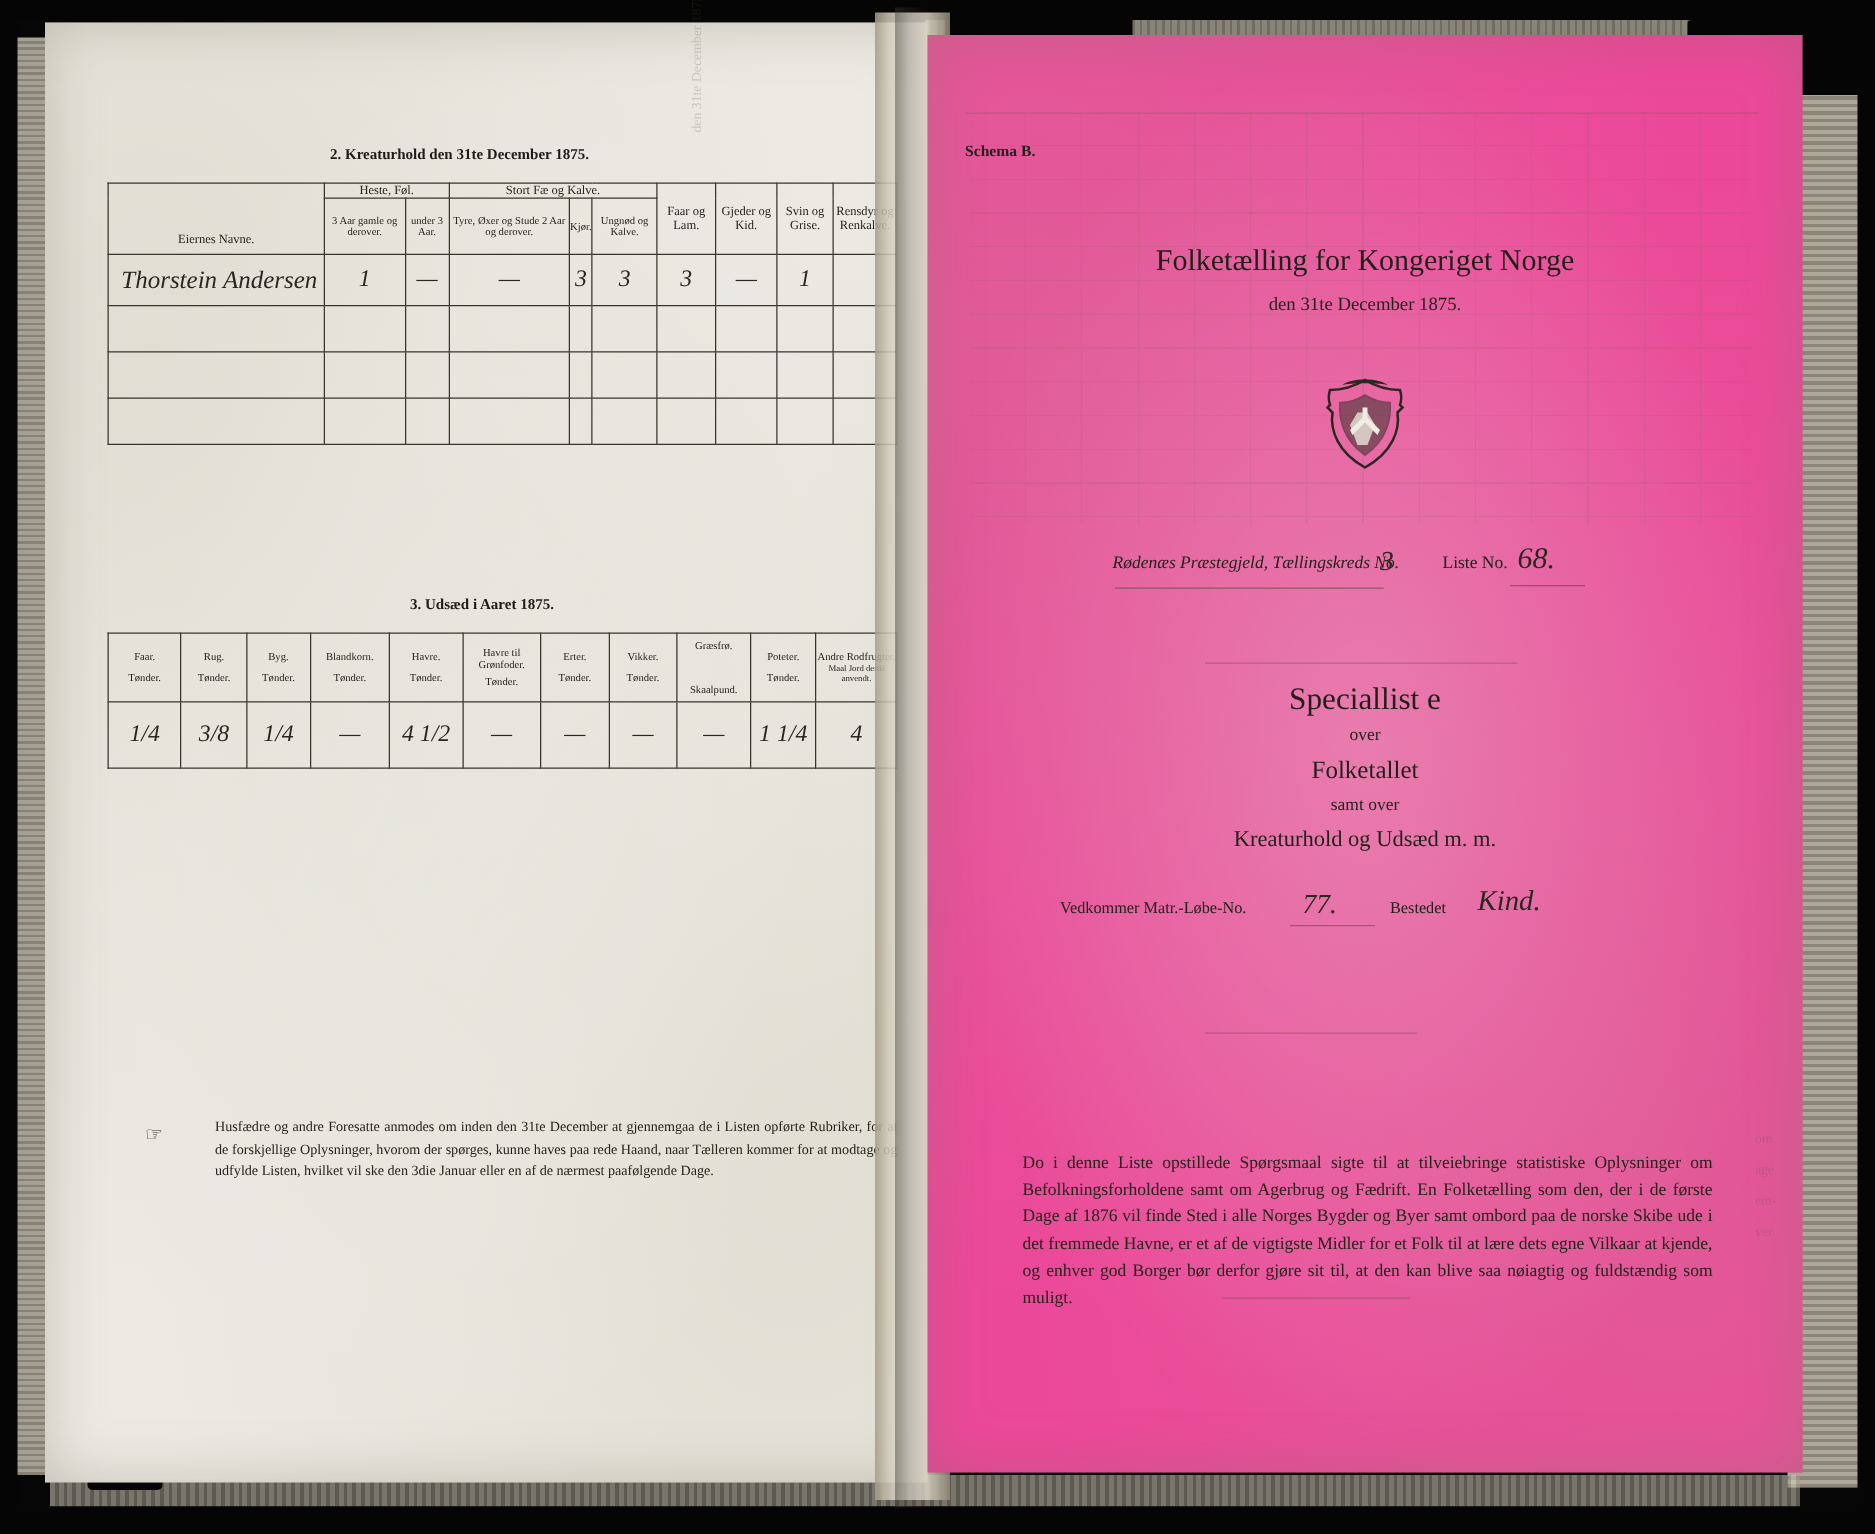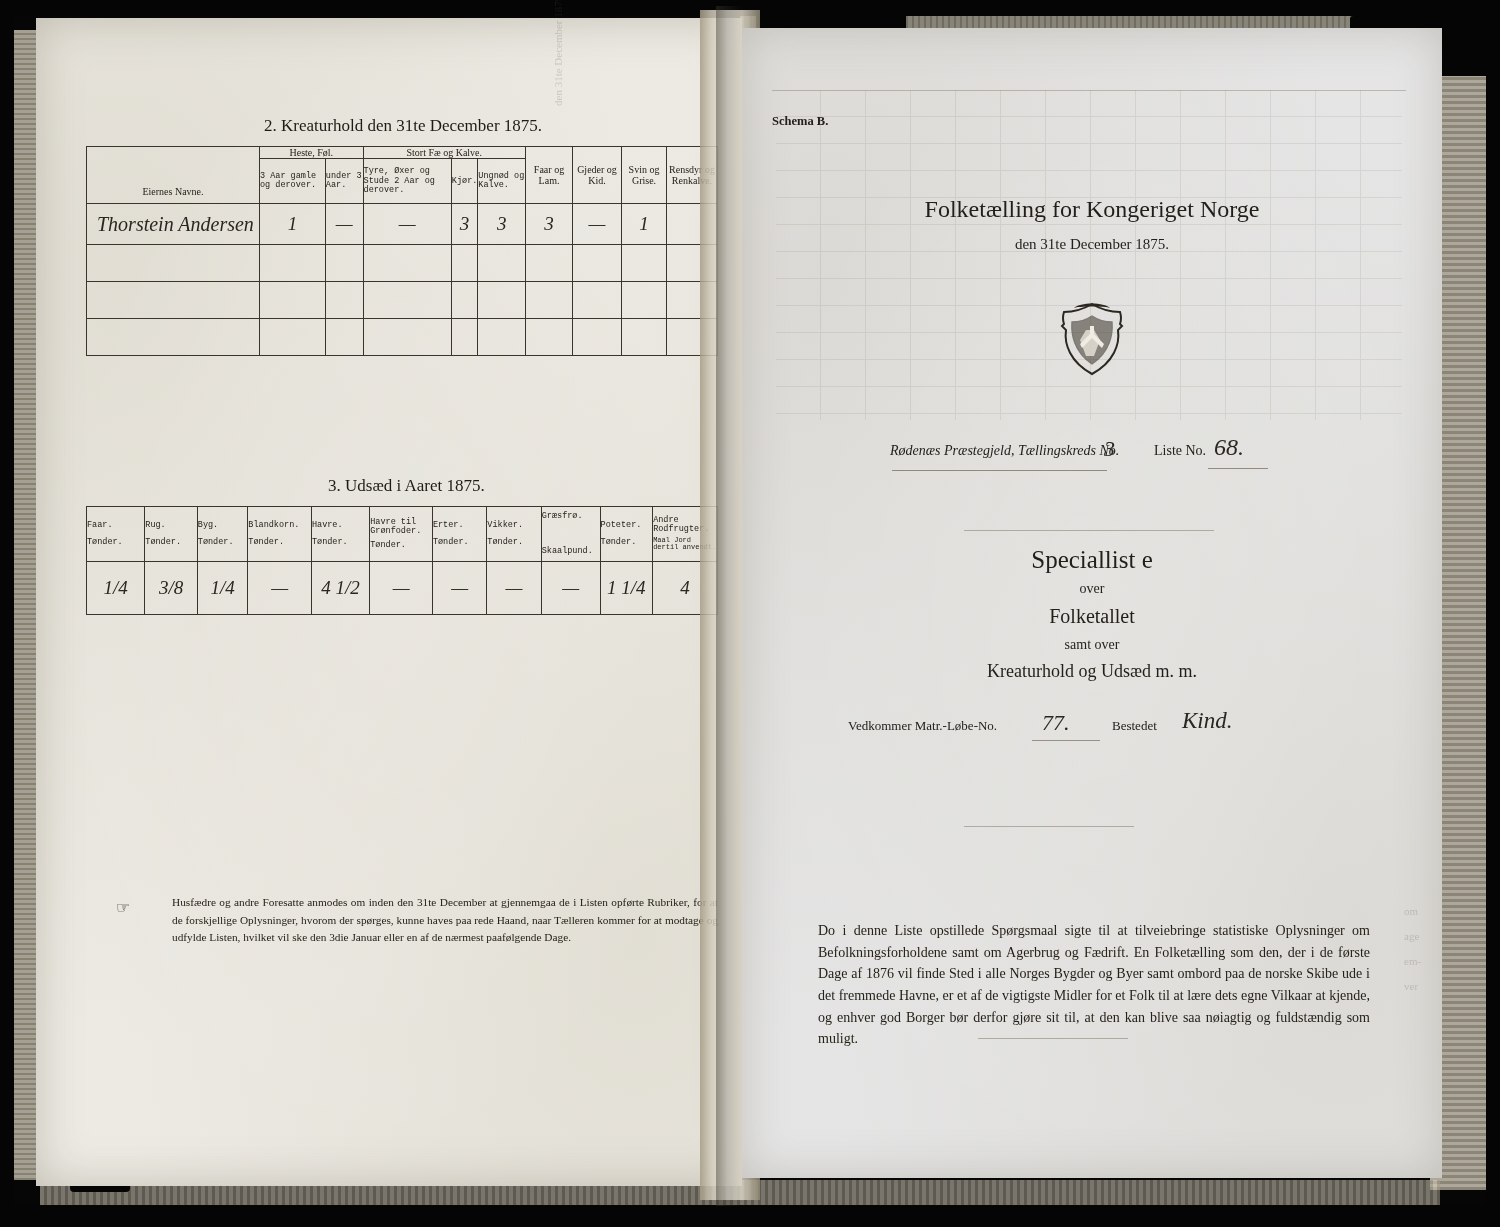--- a/index.html
+++ b/index.html
@@ -8,21 +8,21 @@
 
   
   .filmbase{position:absolute;left:0;top:0;width:1500px;height:1227px;
     background:#060606;}
 
   
   .leftpage{position:absolute;left:36px;top:18px;width:706px;height:1168px;
     background:#eceae3;
     box-shadow:inset 0 0 46px rgba(120,112,95,.35);}
   .rightpage{position:absolute;left:742px;top:28px;width:700px;height:1150px;
-    background:#e5e5e5;
+    background:#ec4899;
     box-shadow:inset 0 0 46px rgba(120,112,95,.3);}
   .paper-tex{position:absolute;inset:0;
     background:
       radial-gradient(ellipse at 12% 22%, rgba(180,170,148,.20), rgba(255,255,255,0) 60%),
       radial-gradient(ellipse at 85% 78%, rgba(176,166,142,.18), rgba(255,255,255,0) 62%),
       radial-gradient(ellipse at 50% 50%, rgba(255,255,255,.25), rgba(255,255,255,0) 70%);
     pointer-events:none;}
 
   
   .spine{position:absolute;left:700px;top:10px;width:60px;height:1190px;
@@ -49,24 +49,24 @@
   
   .tx{position:absolute;color:#24211c;}
   .sm{font-size:11.5px;}
   .hand{font-family:"Liberation Serif",serif;color:#2a2620;font-style:italic;}
 
   
   table{border-collapse:collapse;position:absolute;}
   .tbl td,.tbl th{border:1px solid #3a352c;padding:0;}
   .tbl{font-size:10.5px;color:#26221c;}
   .hdr{font-size:10px;line-height:1.12;text-align:center;vertical-align:middle;padding:2px 1px;}
-  .hd2{font-size:8.5px;line-height:1.1;text-align:left;vertical-align:middle;padding:1px;font-family:Liberation Mono, monospace;}
+  .hd2{font-size:8.5px;line-height:1.1;text-align:center;vertical-align:middle;padding:1px;}
   .val{font-size:19px;text-align:center;vertical-align:middle;font-family:"Liberation Serif",serif;}
 
-  .secttl{font-size:17px;font-weight:normal;color:#1f1c17;}
+  .secttl{font-size:12px;font-weight:bold;color:#1f1c17;}
   .note{font-size:11.3px;line-height:1.55;color:#262219;text-align:justify;}
   .rt-note{font-size:14px;line-height:1.55;color:#262219;text-align:justify;}
 
   .rtitle{position:absolute;width:100%;text-align:center;color:#221f19;}
   .crest{position:absolute;left:50%;transform:translateX(-50%);}
   .dash{position:absolute;border-top:1.6px solid #4a4437;}
   .fade{opacity:.35;}
   .bleed{position:absolute;color:#55503f;opacity:.22;font-size:11px;}
 </style>
 </head>

